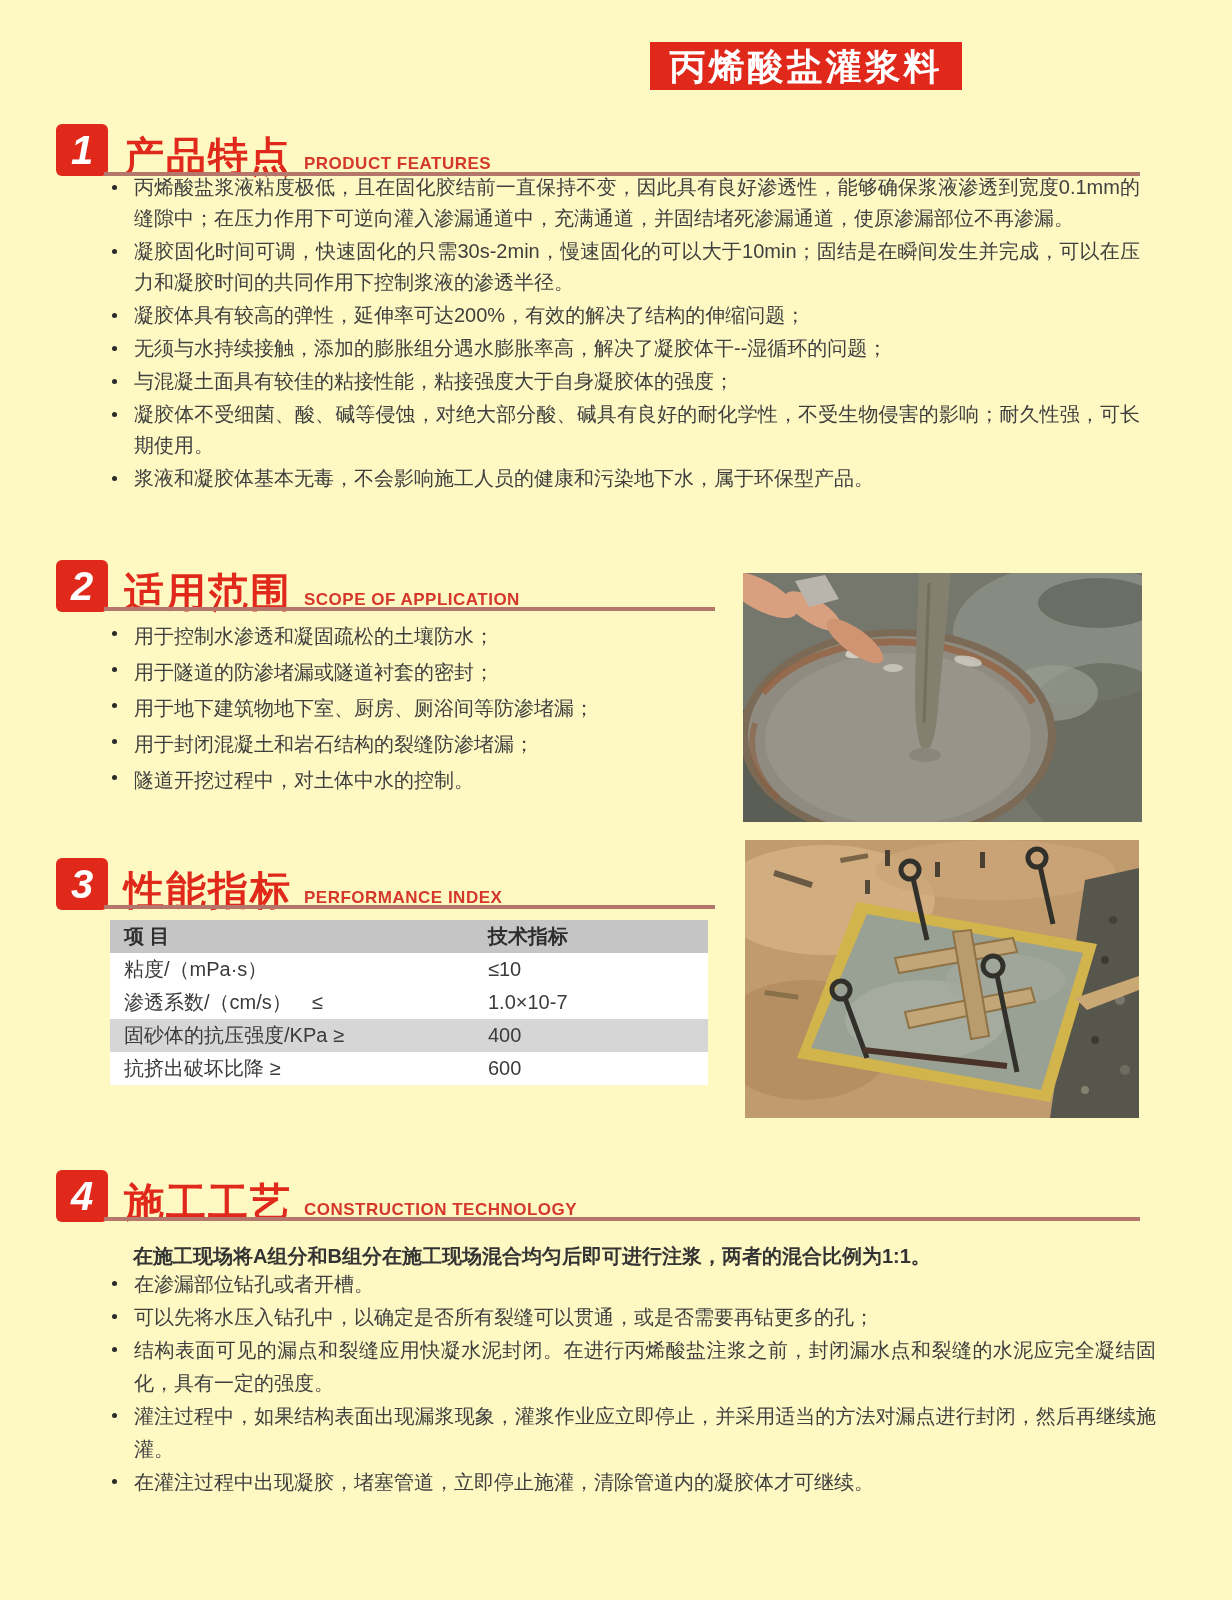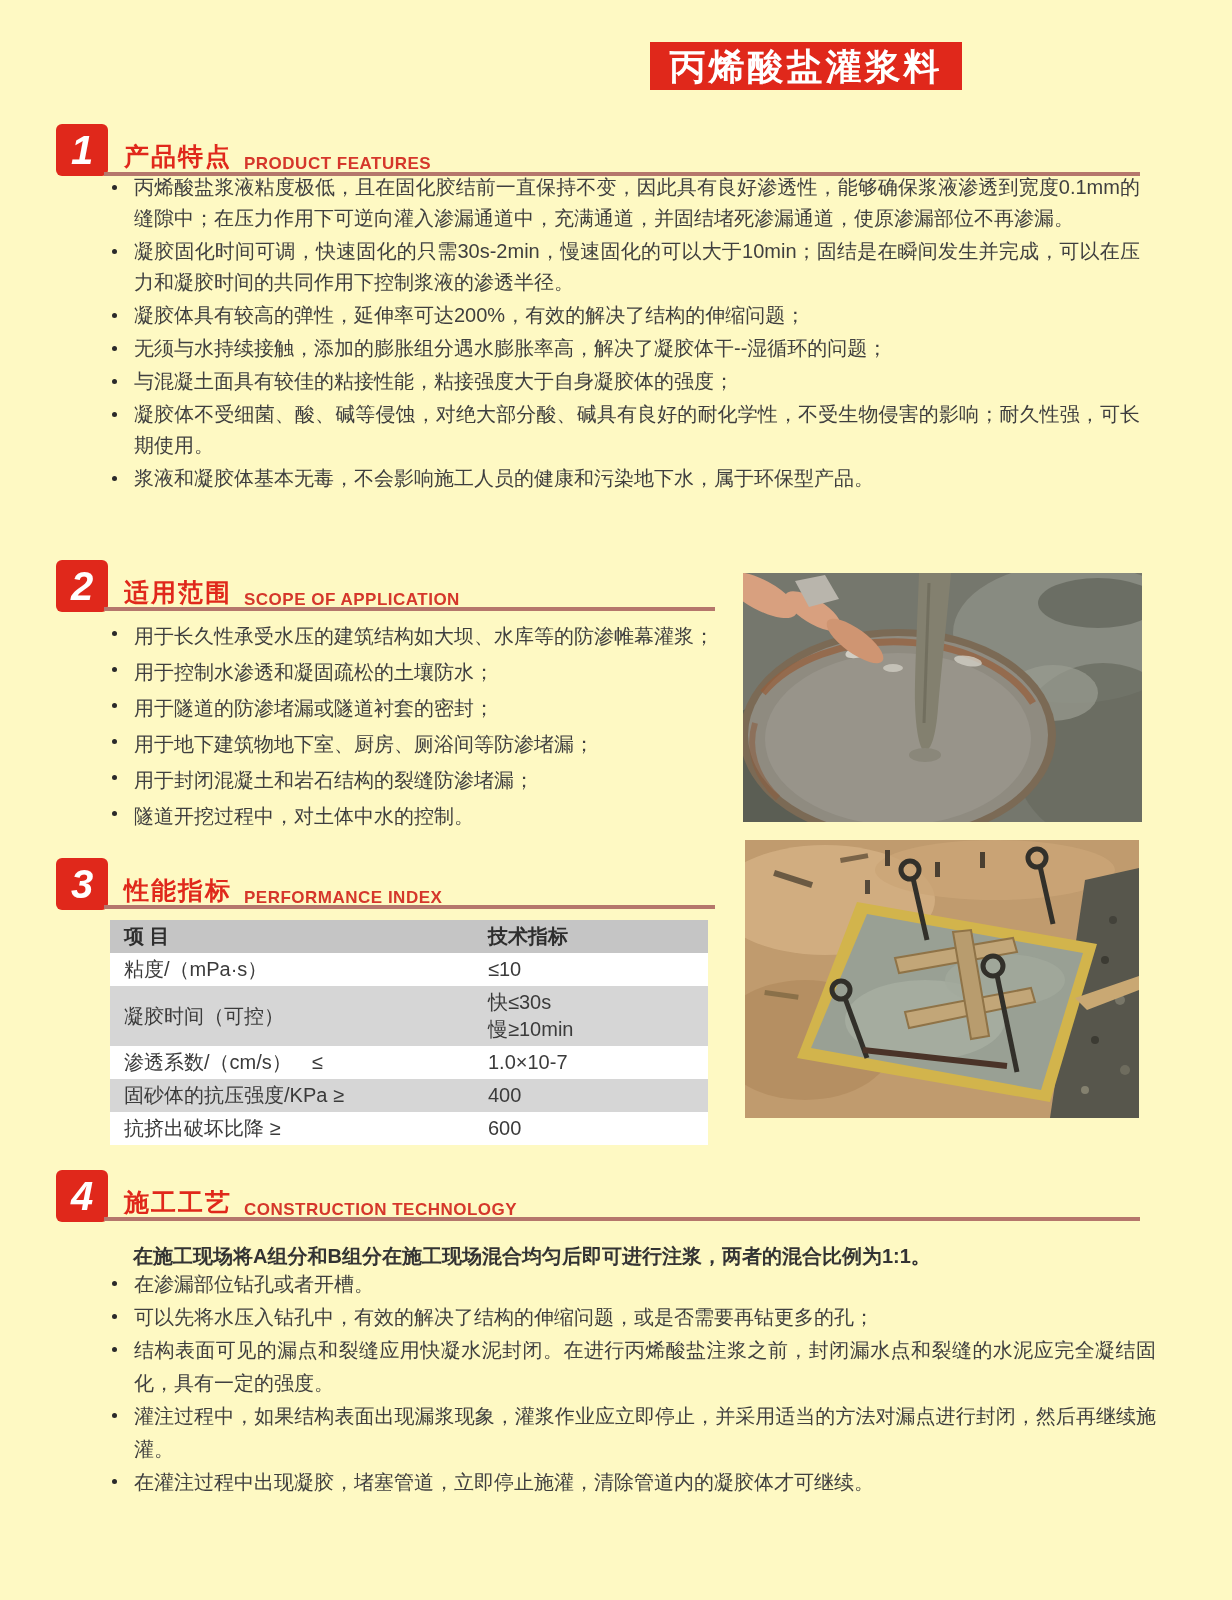--- a/index.html
+++ b/index.html
@@ -14,21 +14,21 @@
     text-align:center; line-height:49px; letter-spacing:3px;
   }
   
   .sec-header { position:absolute; left:56px; display:flex; align-items:flex-end; }
   .sec-num {
     width:52px; height:52px; background:#e0281b; border-radius:6px;
     color:#fff; font-size:40px; font-weight:bold; font-style:italic;
     text-align:center; line-height:52px; flex:0 0 auto;
   }
   .sec-zh {
-    margin-left:16px; font-size:25px; font-weight:bold; color:#e0281b;
+    margin-left:16px; font-size:40px; font-weight:bold; color:#e0281b;
     letter-spacing:2px; line-height:40px;
   }
   .sec-en {
     margin-left:12px; margin-bottom:2px; font-size:17px; font-weight:bold;
     color:#d5372b; letter-spacing:0.5px;
   }
   .rule { position:absolute; left:104px; height:4px; background:#b5776c; }
   .rule.long  { width:1036px; }
   .rule.short { width:611px; }
   
@@ -86,21 +86,20 @@
   </ul>
 
   <div class="sec-header" style="top:560px">
     <div class="sec-num">2</div>
     <div class="sec-zh">适用范围</div>
     <div class="sec-en">SCOPE OF APPLICATION</div>
   </div>
   <div class="rule short" style="top:607px"></div>
 
   <ul class="bullets list-s2">
-    <li>用于长久性承受水压的建筑结构如大坝、水库等的防渗帷幕灌浆；</li>
     <li>用于控制水渗透和凝固疏松的土壤防水；</li>
     <li>用于隧道的防渗堵漏或隧道衬套的密封；</li>
     <li>用于地下建筑物地下室、厨房、厕浴间等防渗堵漏；</li>
     <li>用于封闭混凝土和岩石结构的裂缝防渗堵漏；</li>
     <li>隧道开挖过程中，对土体中水的控制。</li>
   </ul>
 
   <svg class="photo" style="left:743px; top:573px" width="399" height="249" viewBox="0 0 399 249">
     <rect width="399" height="249" fill="#75776d"></rect>
     <ellipse cx="330" cy="60" rx="120" ry="70" fill="#8d9086" opacity="0.8"></ellipse>
@@ -138,27 +137,20 @@
 
   <table class="perf">
     <tbody>
       <tr class="hd">
         <th class="col-item">项 目</th>
         <th>技术指标</th>
       </tr>
       <tr class="r-w">
         <td class="col-item">粘度/（mPa·s）</td>
         <td>≤10</td>
-      </tr>
-      <tr class="r-g tall">
-        <td class="col-item">凝胶时间（可控）</td>
-        <td>
-          <div>快≤30s</div>
-          <div>慢≥10min</div>
-        </td>
       </tr>
       <tr class="r-w">
         <td class="col-item">渗透系数/（cm/s）　≤</td>
         <td>1.0×10-7</td>
       </tr>
       <tr class="r-g">
         <td class="col-item">固砂体的抗压强度/KPa ≥</td>
         <td>400</td>
       </tr>
       <tr class="r-w">
@@ -219,19 +211,19 @@
     <div class="sec-num">4</div>
     <div class="sec-zh">施工工艺</div>
     <div class="sec-en">CONSTRUCTION TECHNOLOGY</div>
   </div>
   <div class="rule long" style="top:1217px"></div>
 
   <div class="intro-s4">在施工现场将A组分和B组分在施工现场混合均匀后即可进行注浆，两者的混合比例为1:1。</div>
 
   <ul class="bullets list-s4">
     <li>在渗漏部位钻孔或者开槽。</li>
-    <li>可以先将水压入钻孔中，有效的解决了结构的伸缩问题，或是否需要再钻更多的孔；</li>
+    <li>可以先将水压入钻孔中，以确定是否所有裂缝可以贯通，或是否需要再钻更多的孔；</li>
     <li>结构表面可见的漏点和裂缝应用快凝水泥封闭。在进行丙烯酸盐注浆之前，封闭漏水点和裂缝的水泥应完全凝结固化，具有一定的强度。</li>
     <li>灌注过程中，如果结构表面出现漏浆现象，灌浆作业应立即停止，并采用适当的方法对漏点进行封闭，然后再继续施灌。</li>
     <li>在灌注过程中出现凝胶，堵塞管道，立即停止施灌，清除管道内的凝胶体才可继续。</li>
   </ul>
 
 </div>
 
 </body></html>

